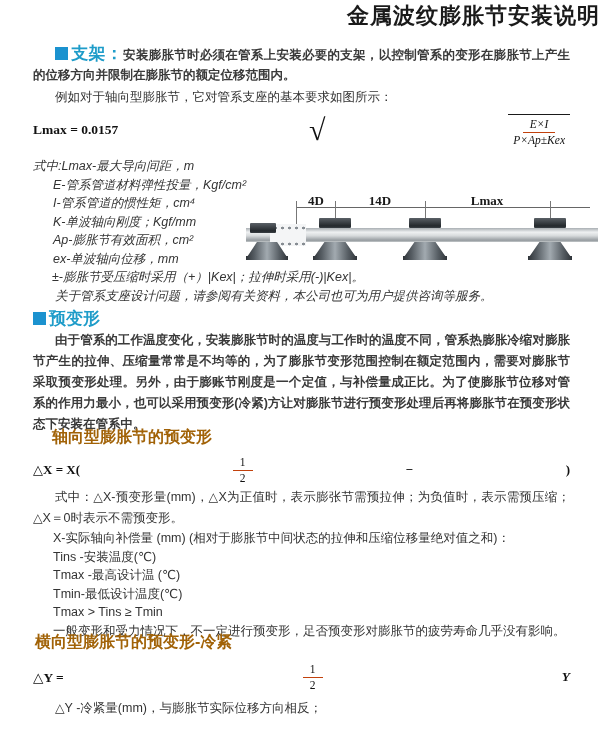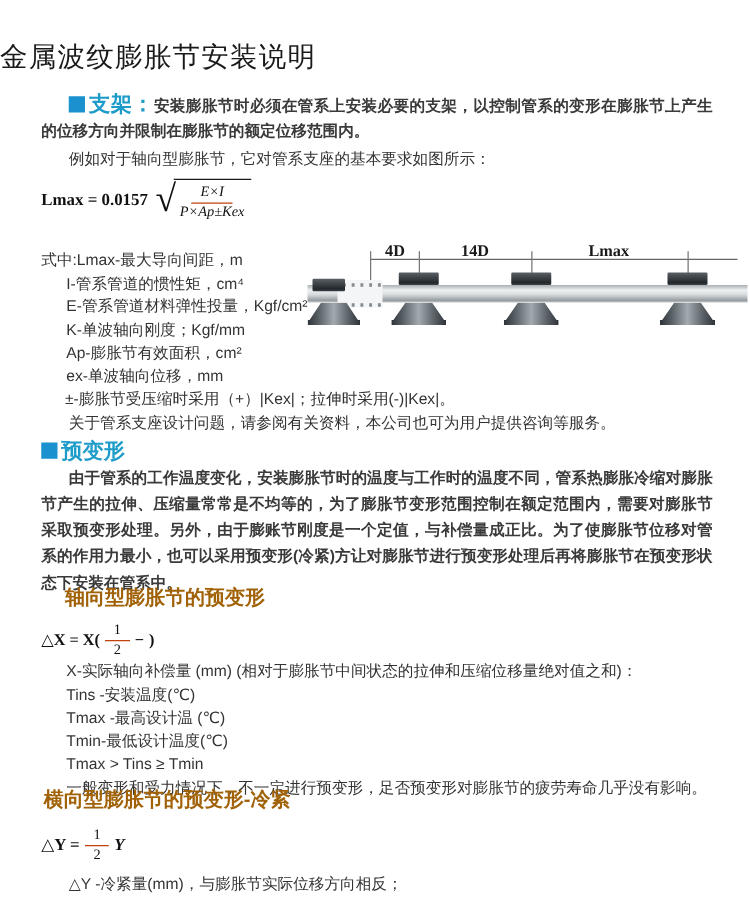--- a/index.html
+++ b/index.html
@@ -6,50 +6,50 @@
   html,body { background:#fff; }
   .page {
     position:relative; width:600px; height:737px; overflow:hidden;
     background:#fff; color:#333;
     font-family:"Liberation Sans","DejaVu Sans",sans-serif;
     font-size:12.5px;
   }
   .content { padding:0 30px 0 33px; }
 
   .title {
-    margin-top:31px; text-align:left; font-size:22px; line-height:30px;
-    font-weight:normal; color:#1a1a1a; letter-spacing:1px;
+    margin-top:1px; text-align:right; font-size:22px; line-height:30px;
+    font-weight:bold; color:#1a1a1a; letter-spacing:1px;
   }
 
   .para { line-height:20px; text-align:justify; }
   .p-support { margin-top:13px; text-indent:22px; font-weight:600; color:#3a3a3a; }
   .p-example { margin-top:2px; text-indent:22px; font-weight:400; }
 
   .h-sec { color:#1e9cc9; font-size:17px; font-weight:bold; line-height:20px; }
   .sq-icon { display:inline-block; width:13px; height:13px; background:#1b92cf; margin-right:3px; vertical-align:-1px; }
 
   
   .formula {
-    display:flex; justify-content:flex-start; align-items:center;
+    display:flex; justify-content:space-between; align-items:center;
     font-family:"Liberation Serif","DejaVu Serif",serif; color:#111;
   }
   .f1 { margin-top:5px; height:36px; }
   .f-bold { font-weight:bold; font-size:13.5px; }
   .f-ital { font-style:italic; }
   .sqrt-sign { font-size:30px; line-height:26px; font-weight:400; margin:0 -2px 0 6px; }
   .radicand { border-top:1.5px solid #1a1a1a; display:inline-block; padding:2px 5px 0; }
   .frac { display:inline-flex; flex-direction:column; align-items:center; font-size:11.5px; line-height:13px; }
   .frac .fnum { border-bottom:1px solid #c2410c; padding:0 7px 1px; }
   .frac .fden { padding-top:1px; }
   .f2 { margin-top:8px; height:32px; gap:4px; }
   .f2 .f-bold { font-size:13px; }
   .f3 { margin-top:12px; height:28px; gap:4px; }
 
   
-  .defs { margin-top:21px; line-height:18.5px; }
+  .defs { margin-top:9px; line-height:18.5px;font-style:italic; }
   .def-line { margin-left:20px; }
   .def-first { margin-left:0; }
   .def-note1 { margin-left:19px; }
   .def-note2 { margin-left:22px; }
 
   
   .diagram { position:absolute; left:246px; top:193px; width:352px; height:97px; }
   .dim-label {
     position:absolute; top:1px; transform:translateX(-50%);
     font-family:"Liberation Serif","DejaVu Serif",serif; font-weight:bold;
@@ -107,22 +107,22 @@
       <span class="radicand">
         <span class="frac">
           <span class="fnum f-ital">E×I</span>
           <span class="fden f-ital">P×Ap±Kex</span>
         </span>
       </span>
     </div>
 
     <div class="defs">
       <div class="def-line def-first">式中:Lmax-最大导向间距，m</div>
+      <div class="def-line">E-管系管道材料弹性投量，Kgf/cm²</div>
       <div class="def-line">I-管系管道的惯性矩，cm⁴</div>
-      <div class="def-line">E-管系管道材料弹性投量，Kgf/cm²</div>
       <div class="def-line">K-单波轴向刚度；Kgf/mm</div>
       <div class="def-line">Ap-膨胀节有效面积，cm²</div>
       <div class="def-line">ex-单波轴向位移，mm</div>
       <div class="def-line def-note1">±-膨胀节受压缩时采用（+）|Kex|；拉伸时采用(-)|Kex|。</div>
       <div class="def-line def-note2">关于管系支座设计问题，请参阅有关资料，本公司也可为用户提供咨询等服务。</div>
     </div>
 
     <p class="h2-sec"><span class="sq-icon"></span><span class="h-sec">预变形</span></p>
 
     <p class="para p-preform">由于管系的工作温度变化，安装膨胀节时的温度与工作时的温度不同，管系热膨胀冷缩对膨胀节产生的拉伸、压缩量常常是不均等的，为了膨胀节变形范围控制在额定范围内，需要对膨胀节采取预变形处理。另外，由于膨账节刚度是一个定值，与补偿量成正比。为了使膨胀节位移对管系的作用力最小，也可以采用预变形(冷紧)方让对膨胀节进行预变形处理后再将膨胀节在预变形状态下安装在管系中。</p>
@@ -132,20 +132,21 @@
     <div class="formula f2">
       <span class="f-bold">△X = X(</span>
       <span class="frac">
         <span class="fnum">1</span>
         <span class="fden">2</span>
       </span>
       <span class="f-bold">−</span>
       <span class="f-bold">)</span>
     </div>
 
+    <p class="para p-shizhong">式中：△X-预变形量(mm)，△X为正值时，表示膨张节需预拉伸；为负值时，表示需预压缩；△X＝0时表示不需预变形。</p>
 
     <div class="items">
       <div class="item-line">X-实际轴向补偿量 (mm) (相对于膨胀节中间状态的拉伸和压缩位移量绝对值之和)：</div>
       <div class="item-line">Tins -安装温度(℃)</div>
       <div class="item-line">Tmax -最高设计温 (℃)</div>
       <div class="item-line">Tmin-最低设计温度(℃)</div>
       <div class="item-line">Tmax &gt; Tins ≥ Tmin</div>
       <div class="item-line">一般变形和受力情况下，不一定进行预变形，足否预变形对膨胀节的疲劳寿命几乎没有影响。</div>
     </div>
 

